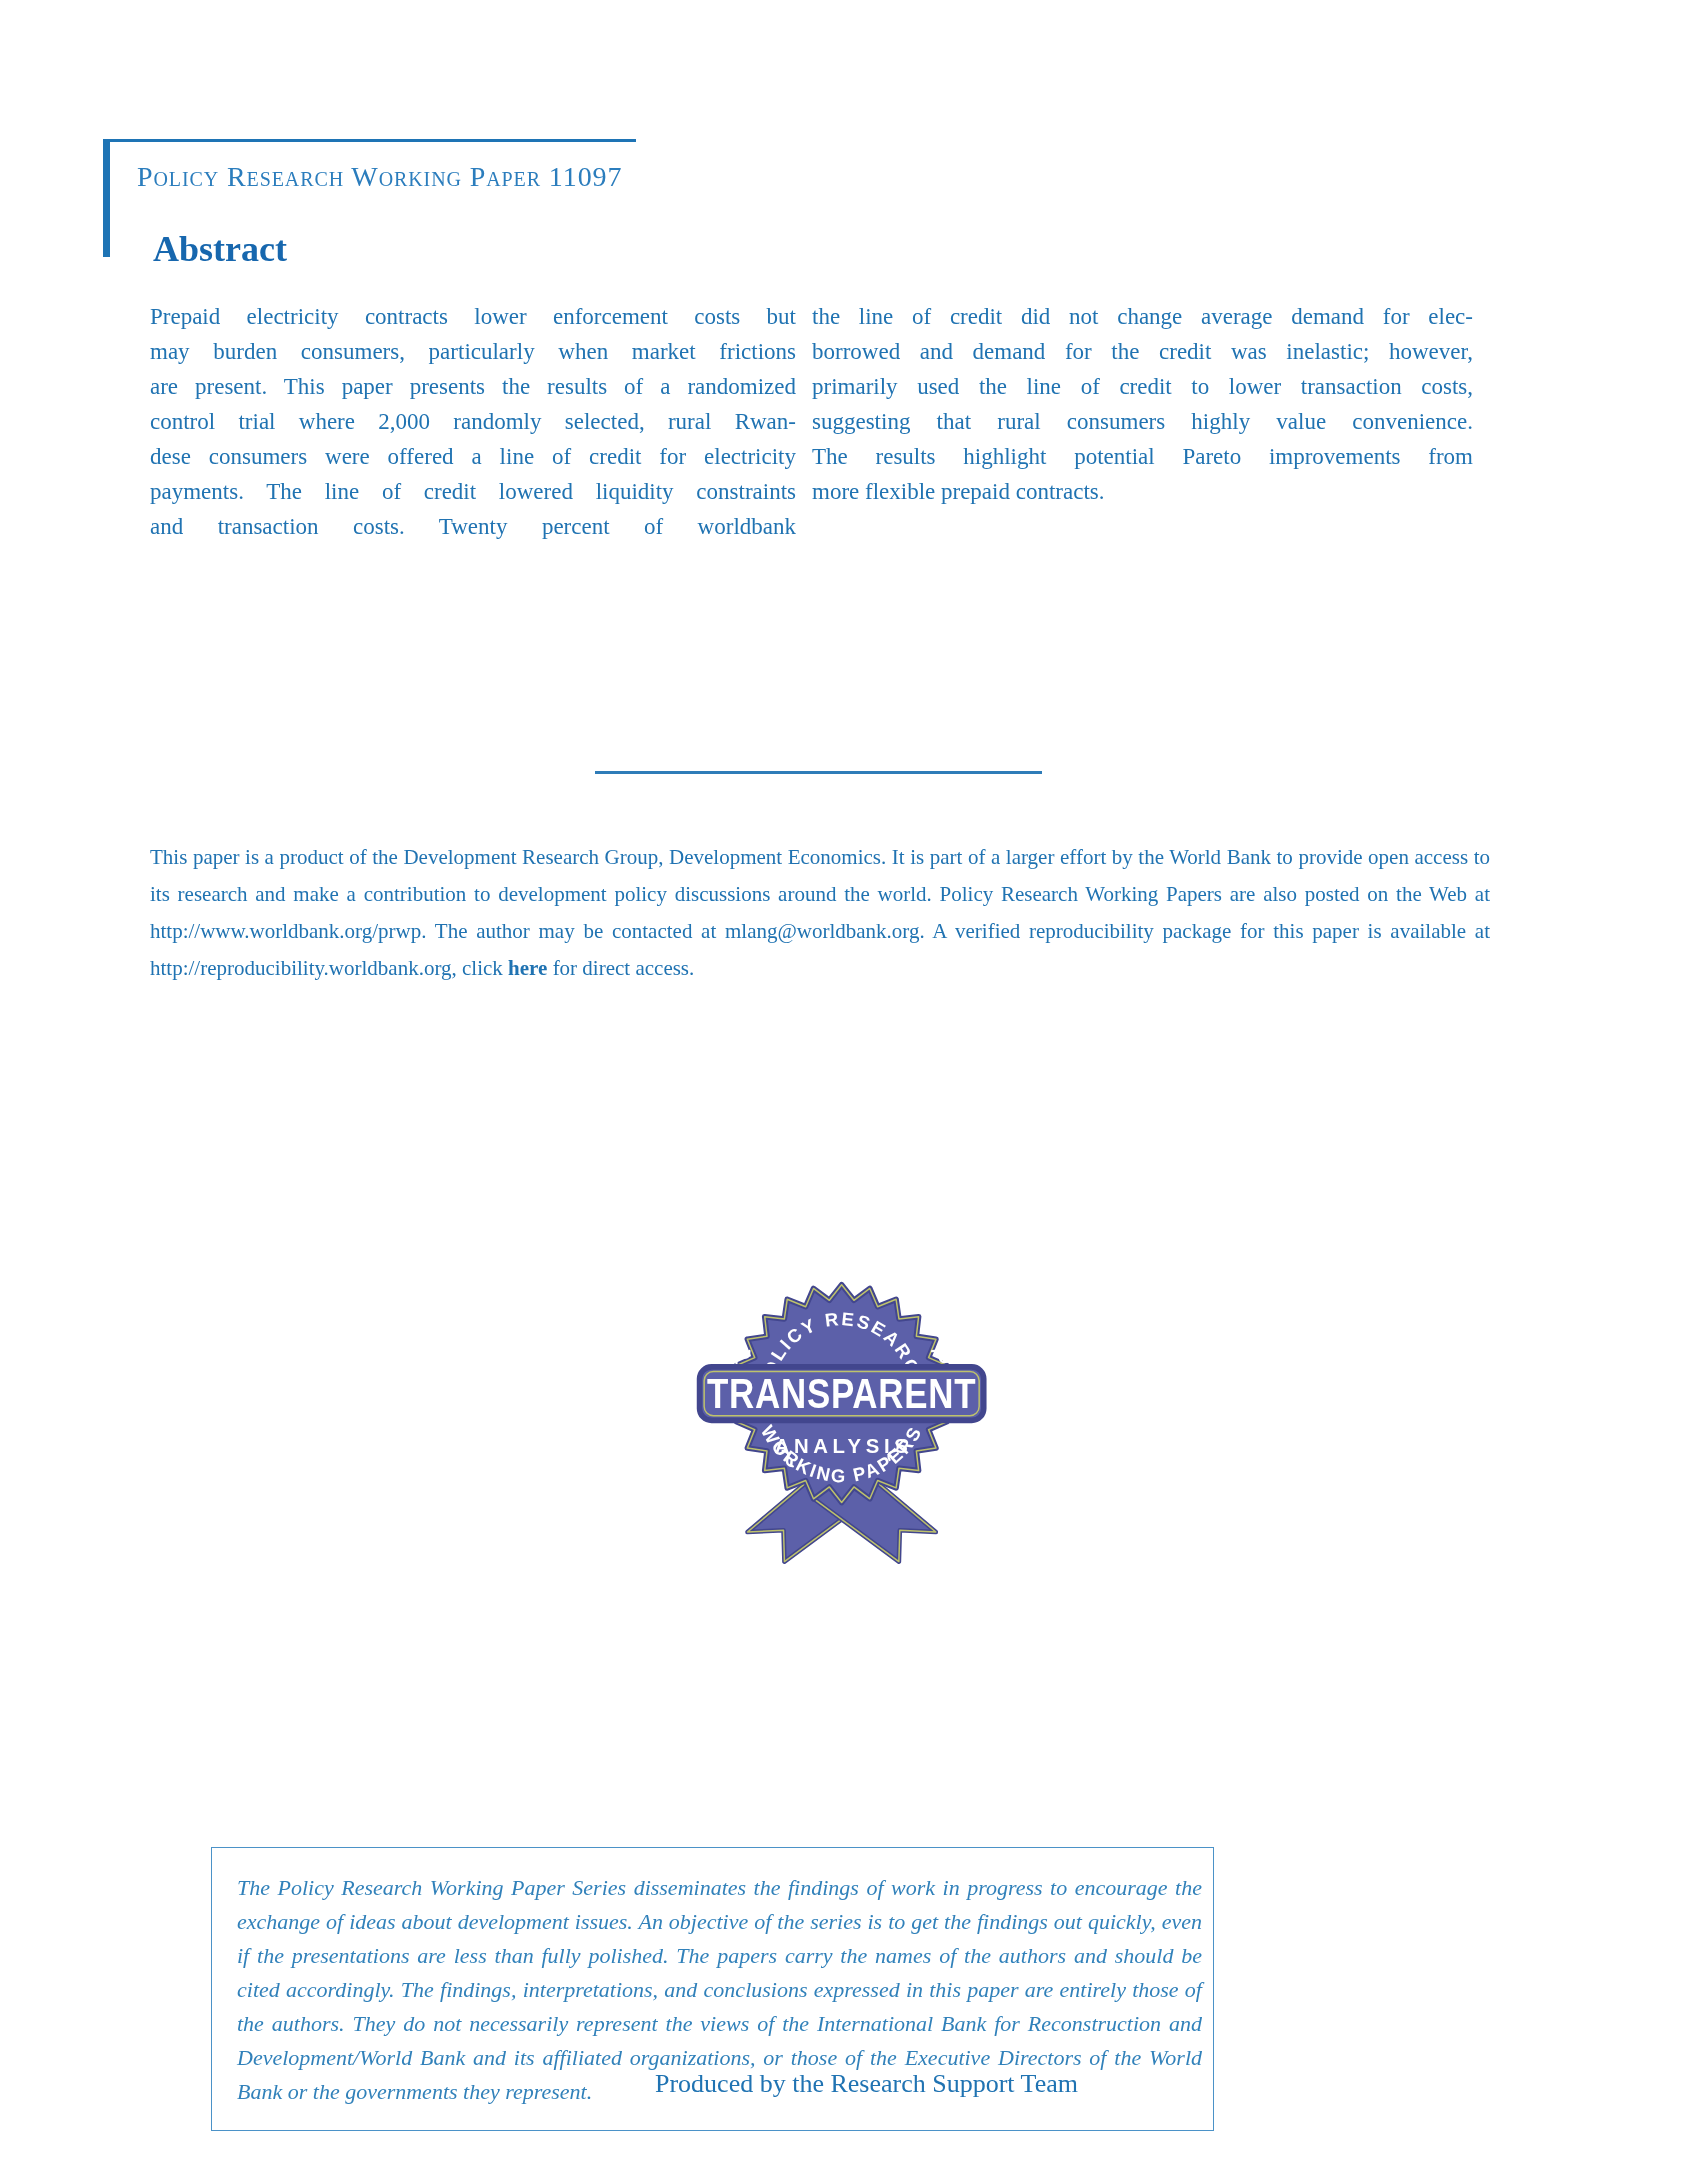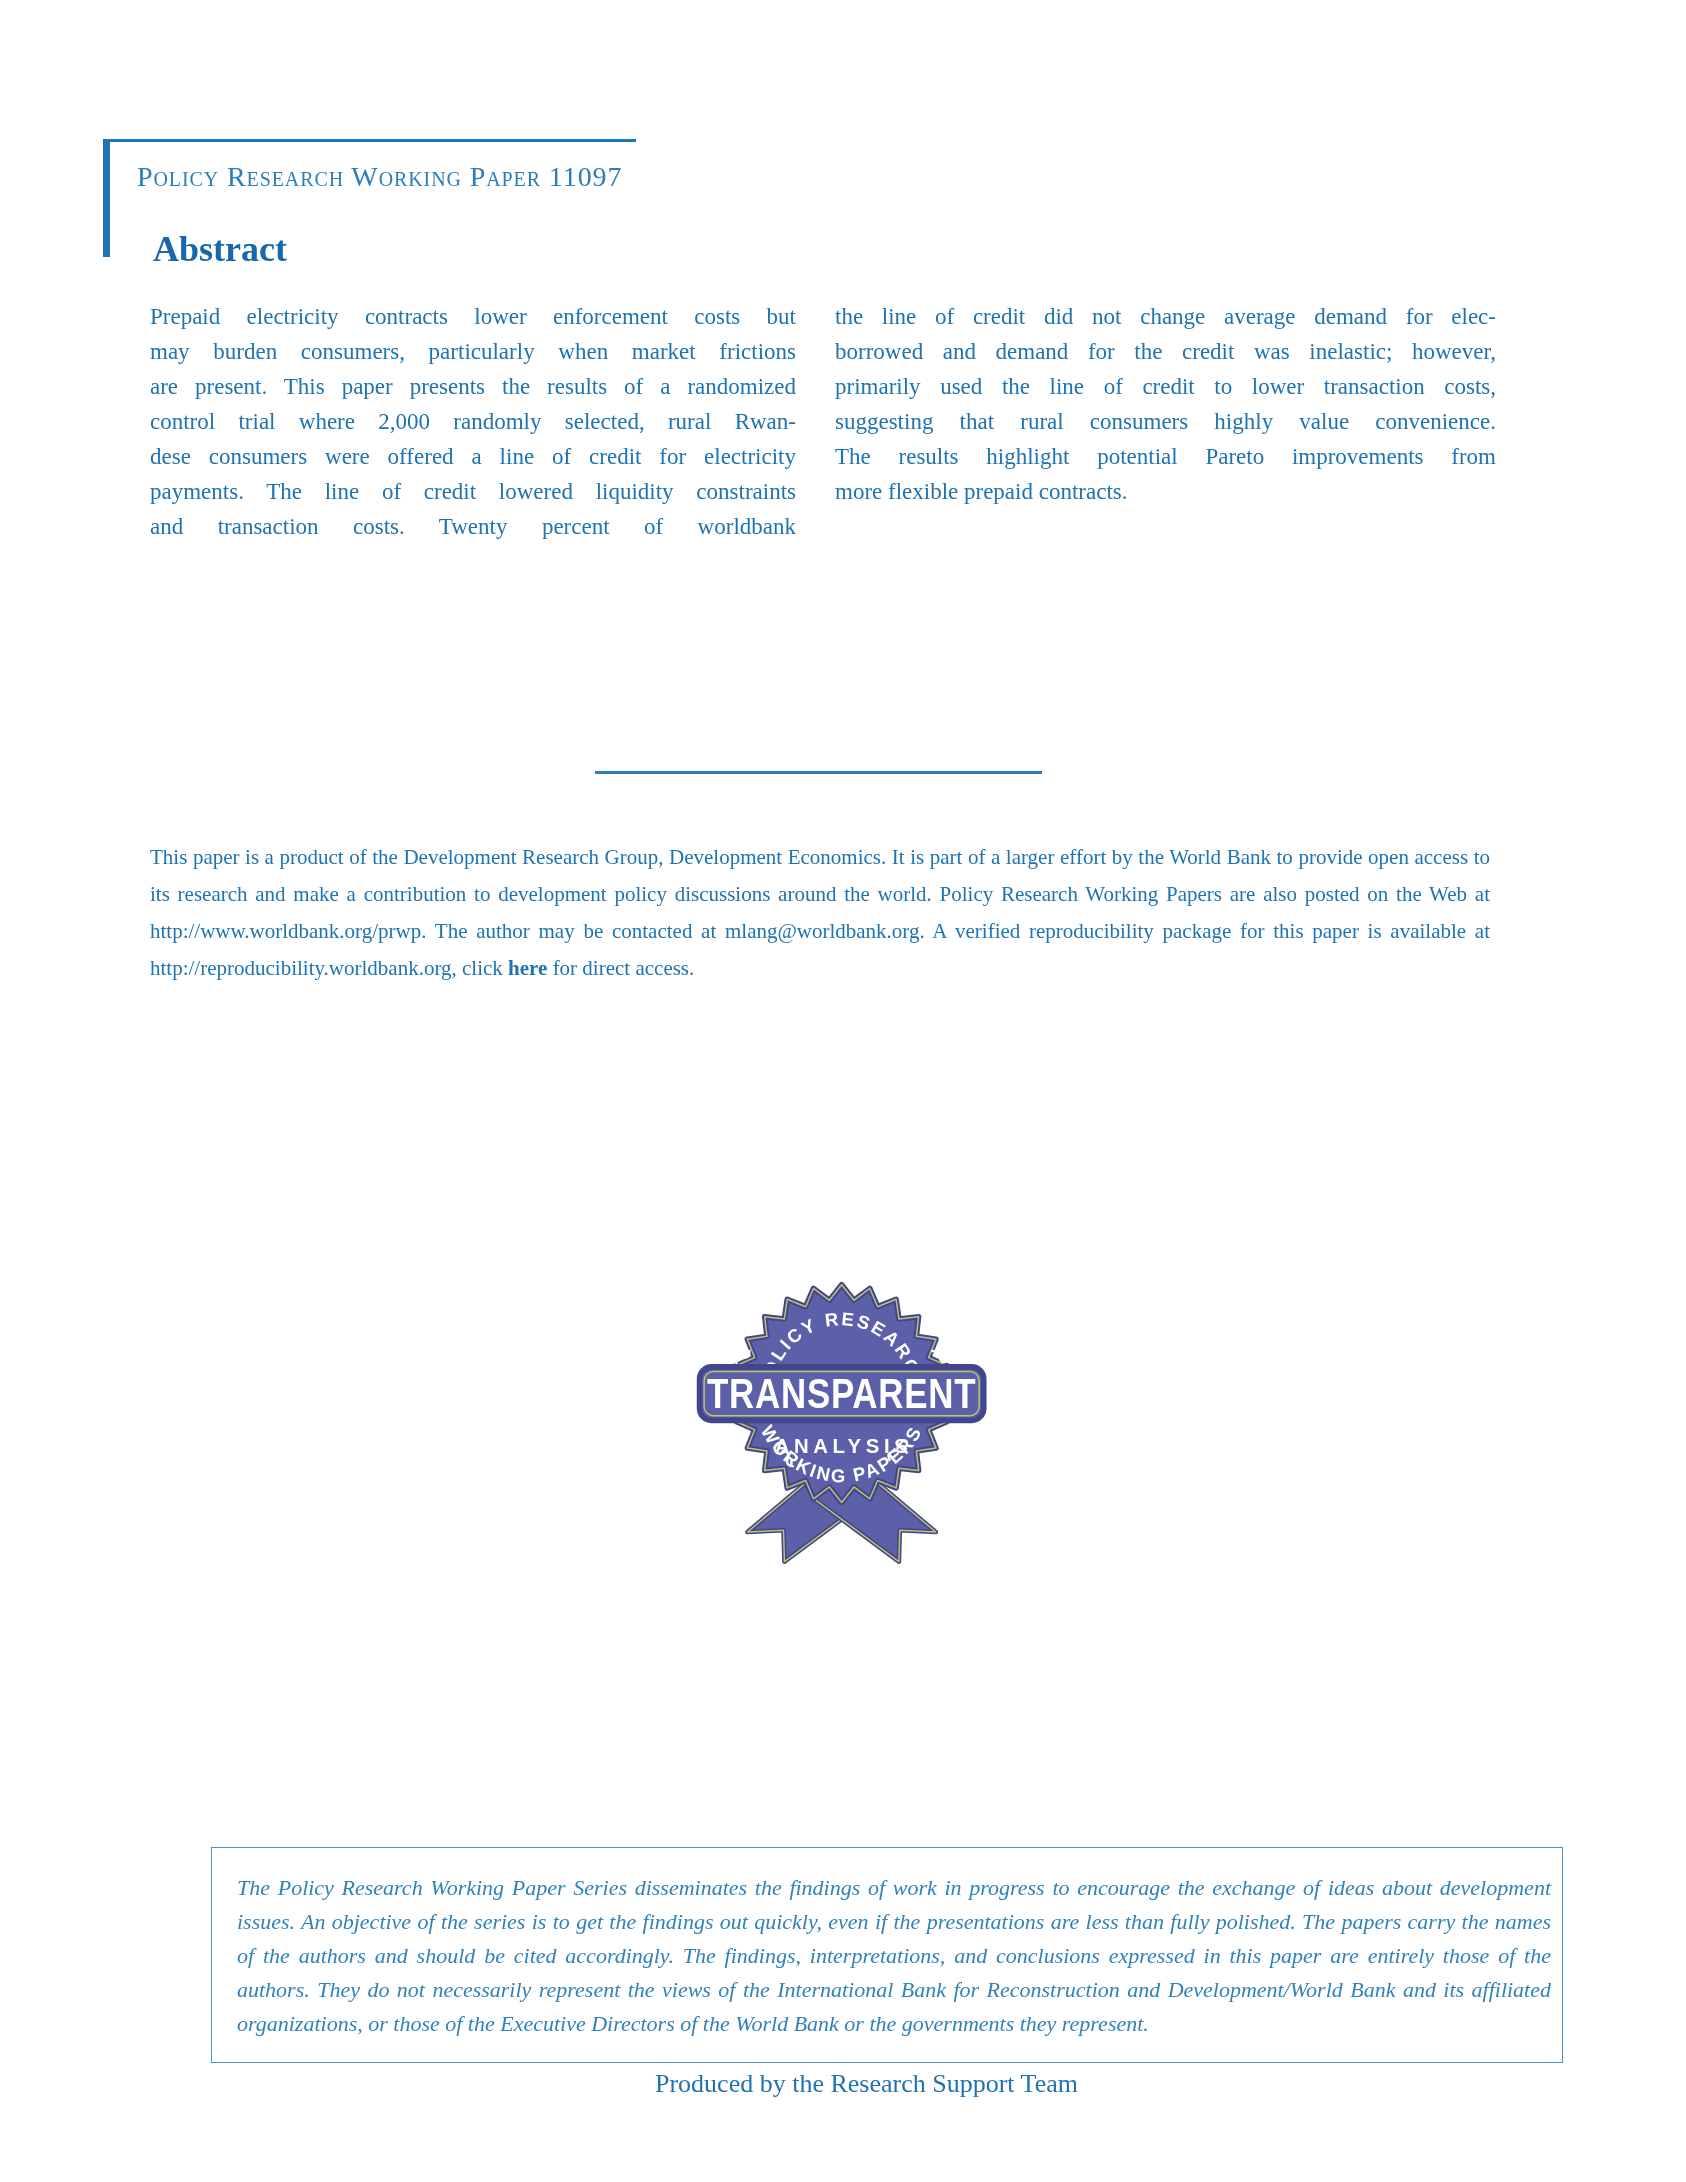--- a/index.html
+++ b/index.html
@@ -22,21 +22,21 @@
     font-size:28px; color:#2b7dbd; letter-spacing:0.9px;
     font-variant:small-caps;
   }
   
   .abstract-heading {
     position:absolute; left:153px; top:228px;
     font-size:36px; font-weight:bold; color:#1767ae;
   }
   .abstract-cols {
     position:absolute; left:150px; top:299px; width:1346px;
-    display:flex; gap:39px;
+    display:flex; gap:16px;
     font-size:23px; line-height:35px; color:#2073b2;
   }
   .abstract-col-left  { width:646px; }
   .abstract-col-right { width:661px; }
   .tline { text-align:justify; text-align-last:justify; }
   .tline-last { text-align-last:left; }
   .justify-last .tline-last { text-align-last:justify; }
   
   .section-divider {
     position:absolute; left:595px; top:771px; width:447px; height:2.8px;
@@ -55,21 +55,21 @@
   }
   .badge-arc-text { font-size:20px; letter-spacing:2.5px; }
   .badge-sub-text { font-size:22px; letter-spacing:5px; }
   .badge-banner-text { font-size:46px; letter-spacing:1px; }
   .badge-shape { fill:#5c60a9; stroke:#42468e; stroke-width:6; stroke-linejoin:round; }
   .badge-shape-thin { fill:#5c60a9; stroke:#42468e; stroke-width:5; stroke-linejoin:round; }
   .badge-accent { fill:none; stroke:#bec26b; stroke-width:1.6; stroke-linejoin:round; }
   .badge-squiggle { fill:none; stroke:#ffffff; stroke-width:2.4; stroke-linecap:round; }
   
   .disclaimer-box {
-    position:absolute; left:211px; top:1847px; width:1352px; box-sizing:border-box;
+    position:absolute; left:211px; top:1847px; width:1003px; box-sizing:border-box;
     border:1.8px solid #4b92c8;
     padding:23px 11px 21px 25px;
   }
   .disclaimer-text {
     margin:0; font-size:22px; line-height:34px; color:#3181ba;
     font-style:italic; text-align:justify;
   }
   
   .footer-credit {
     position:absolute; left:0; top:2069px; width:1643px;

